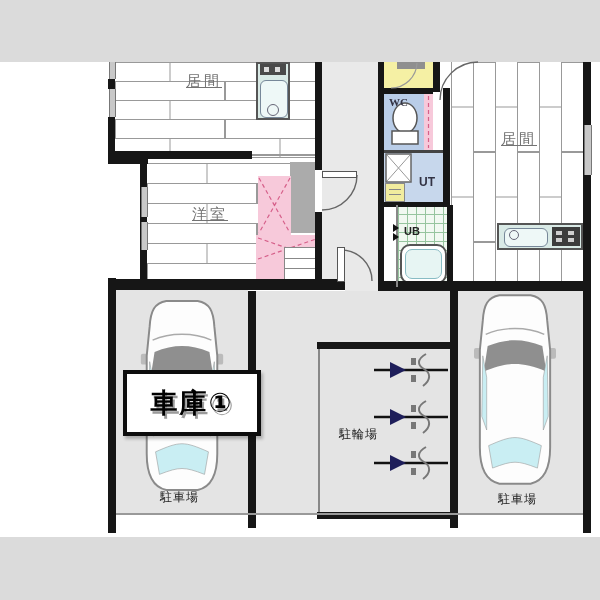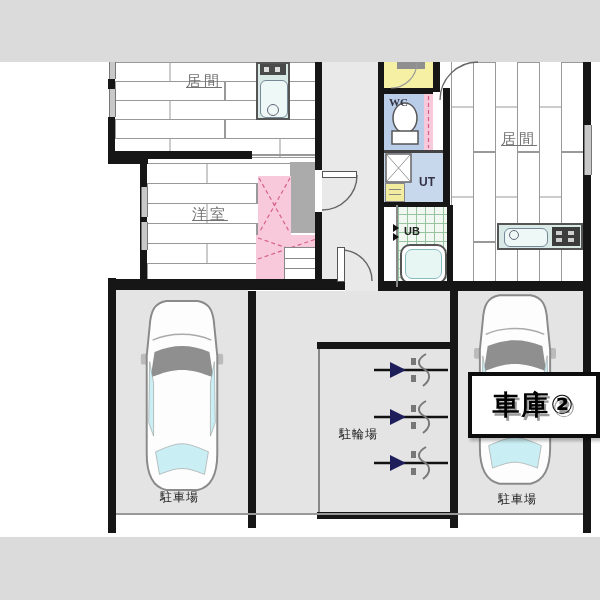--- a/index.html
+++ b/index.html
@@ -251,21 +251,21 @@
     </g>
   </svg>
 
   <div class="room-label" style="left:186px;top:72px;">居間</div>
   <div class="room-label" style="left:192px;top:205px;">洋室</div>
   <div class="room-label" style="left:501px;top:130px;">居間</div>
   <div class="tiny-bold" style="left:389px;top:96px;font-size:11px;color:#334;font-family:Liberation Serif, serif;">WC</div>
   <div class="tiny-bold" style="left:419px;top:164px;font-size:12px;color:#334;margin-top:11px;">UT</div>
   <div class="tiny-bold" style="left:404px;top:225px;font-size:11px;color:#222;">UB</div>
 
-  <div class="garage-box" style="left:468px;top:372px;width:124px;height:58px;">
-    <span>車庫②</span>
+  <div class="garage-box" style="left:123px;top:370px;width:130px;height:58px;">
+    <span>車庫①</span>
   </div>
 
   <div class="small-label" style="left:160px;top:489px;">駐車場</div>
   <div class="small-label" style="left:498px;top:491px;">駐車場</div>
   <div class="small-label" style="left:339px;top:426px;">駐輪場</div>
 
 </div>
 
 </body></html>

